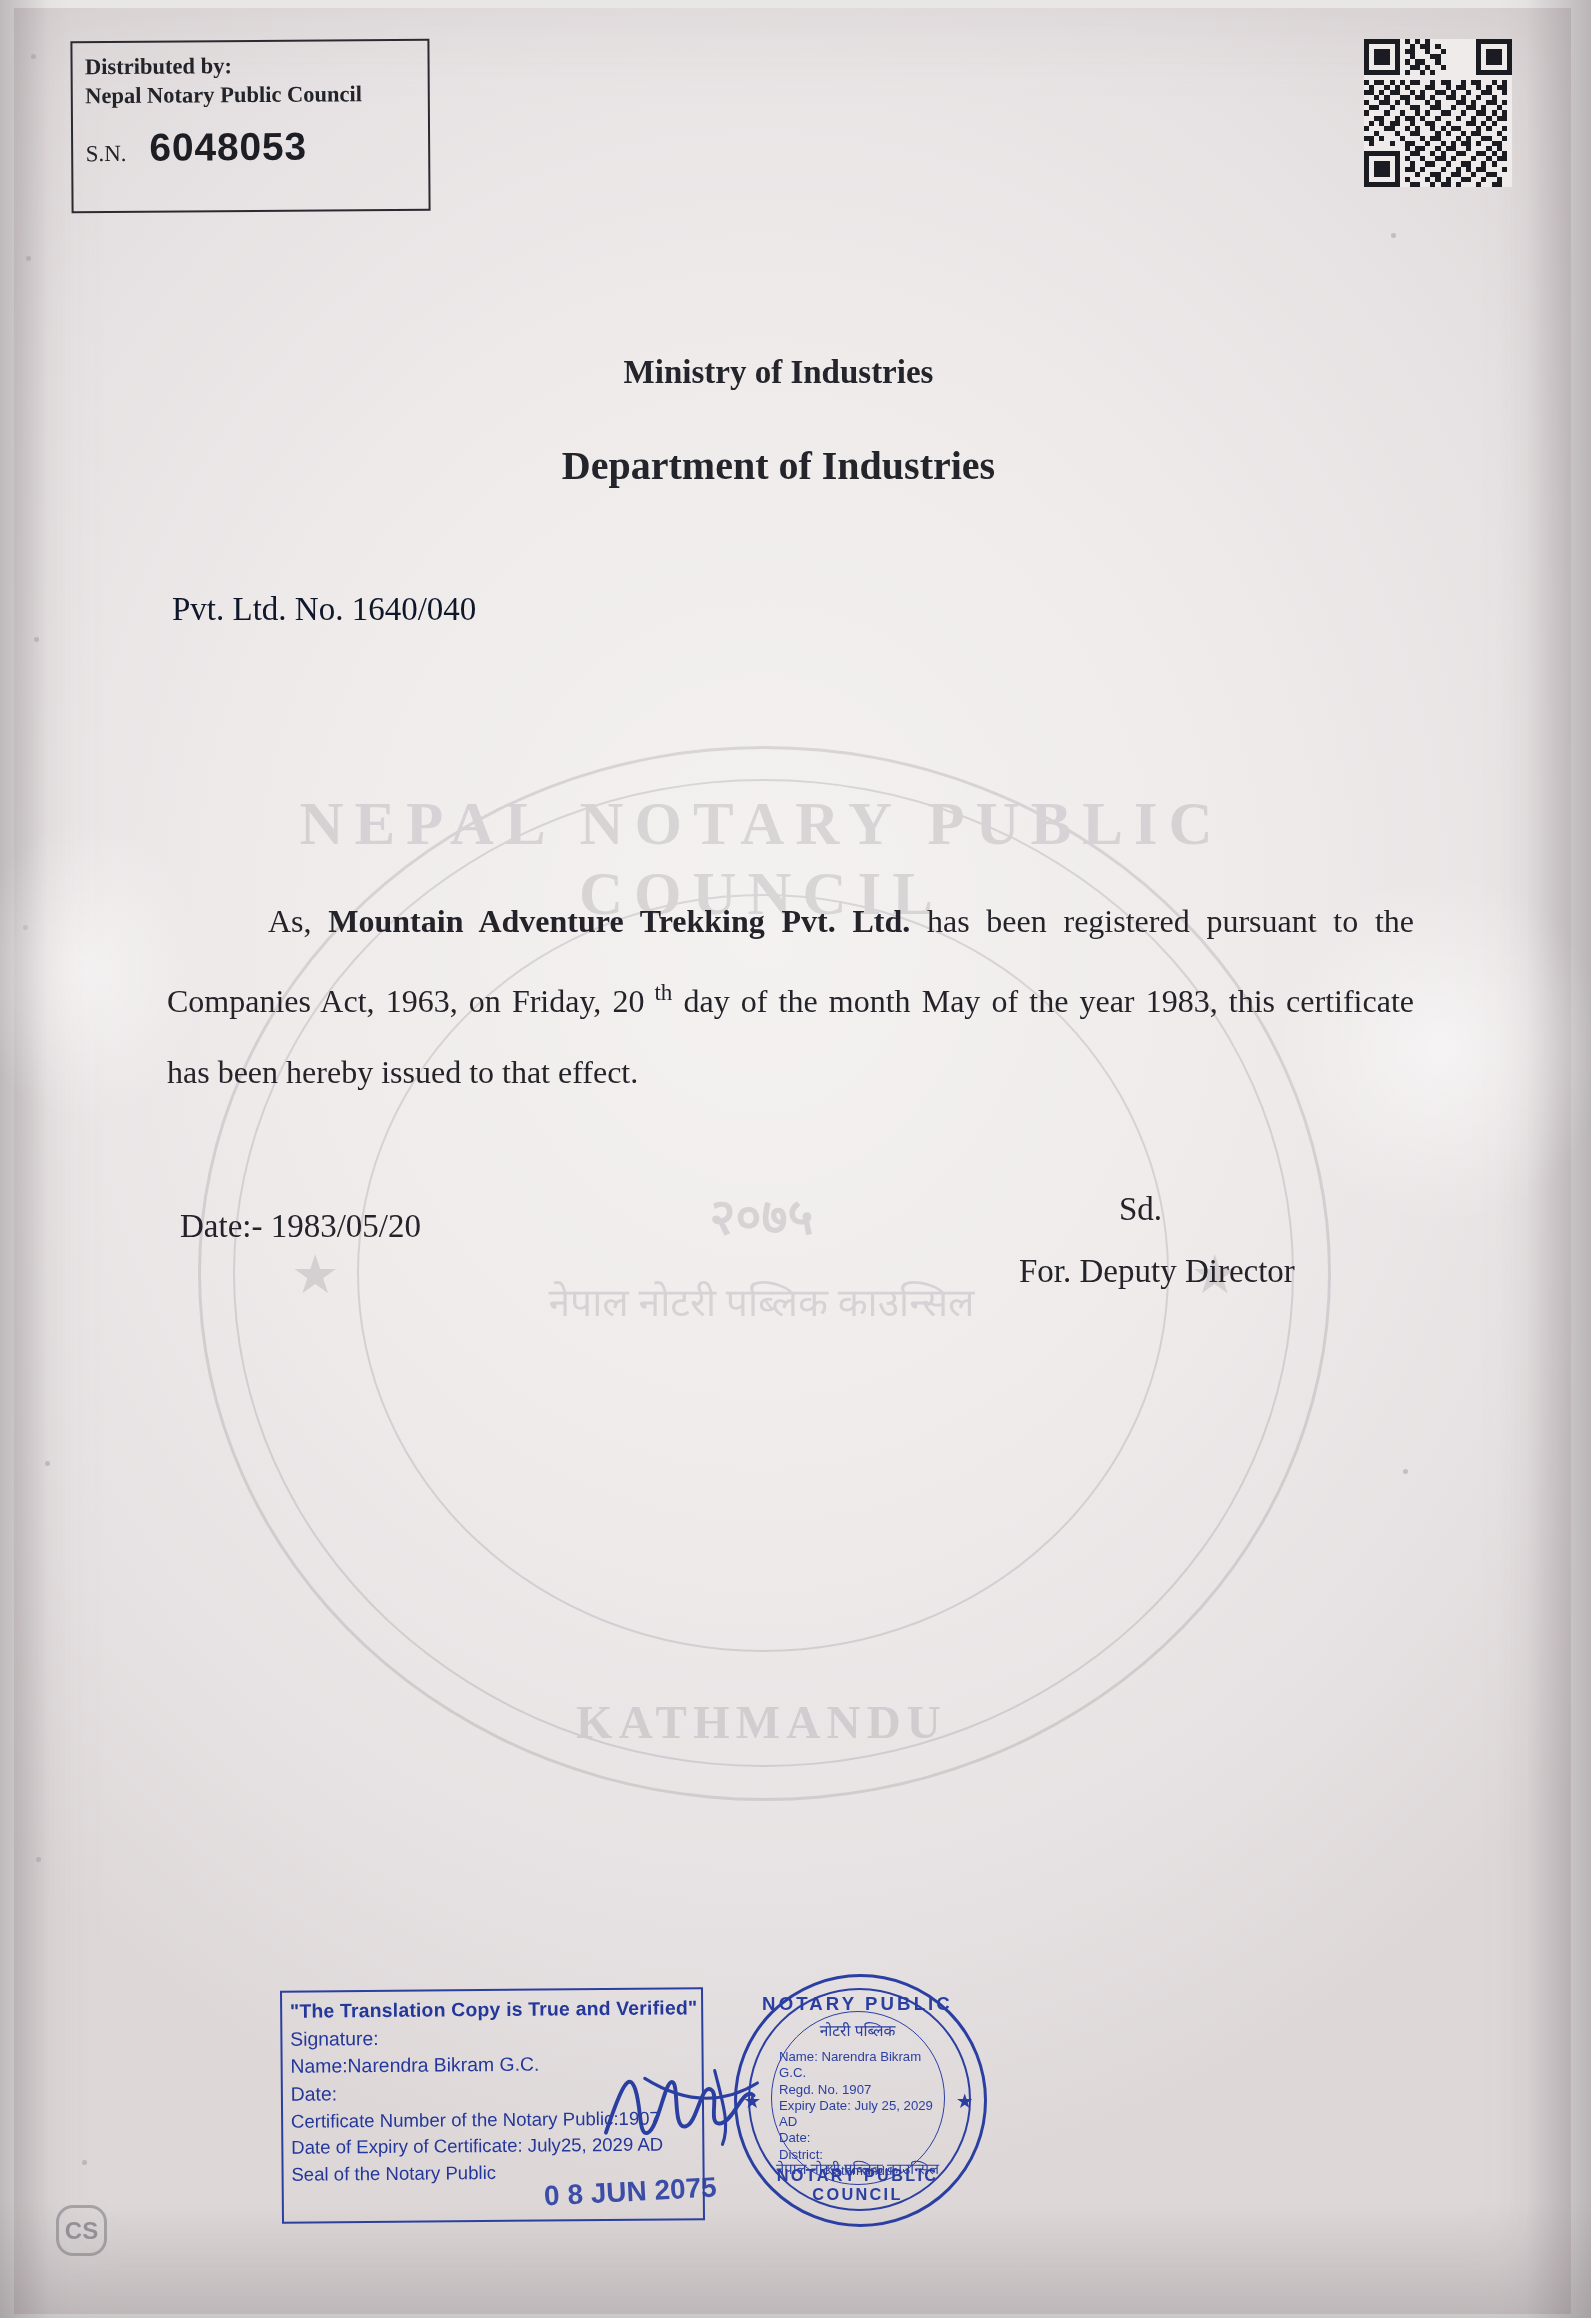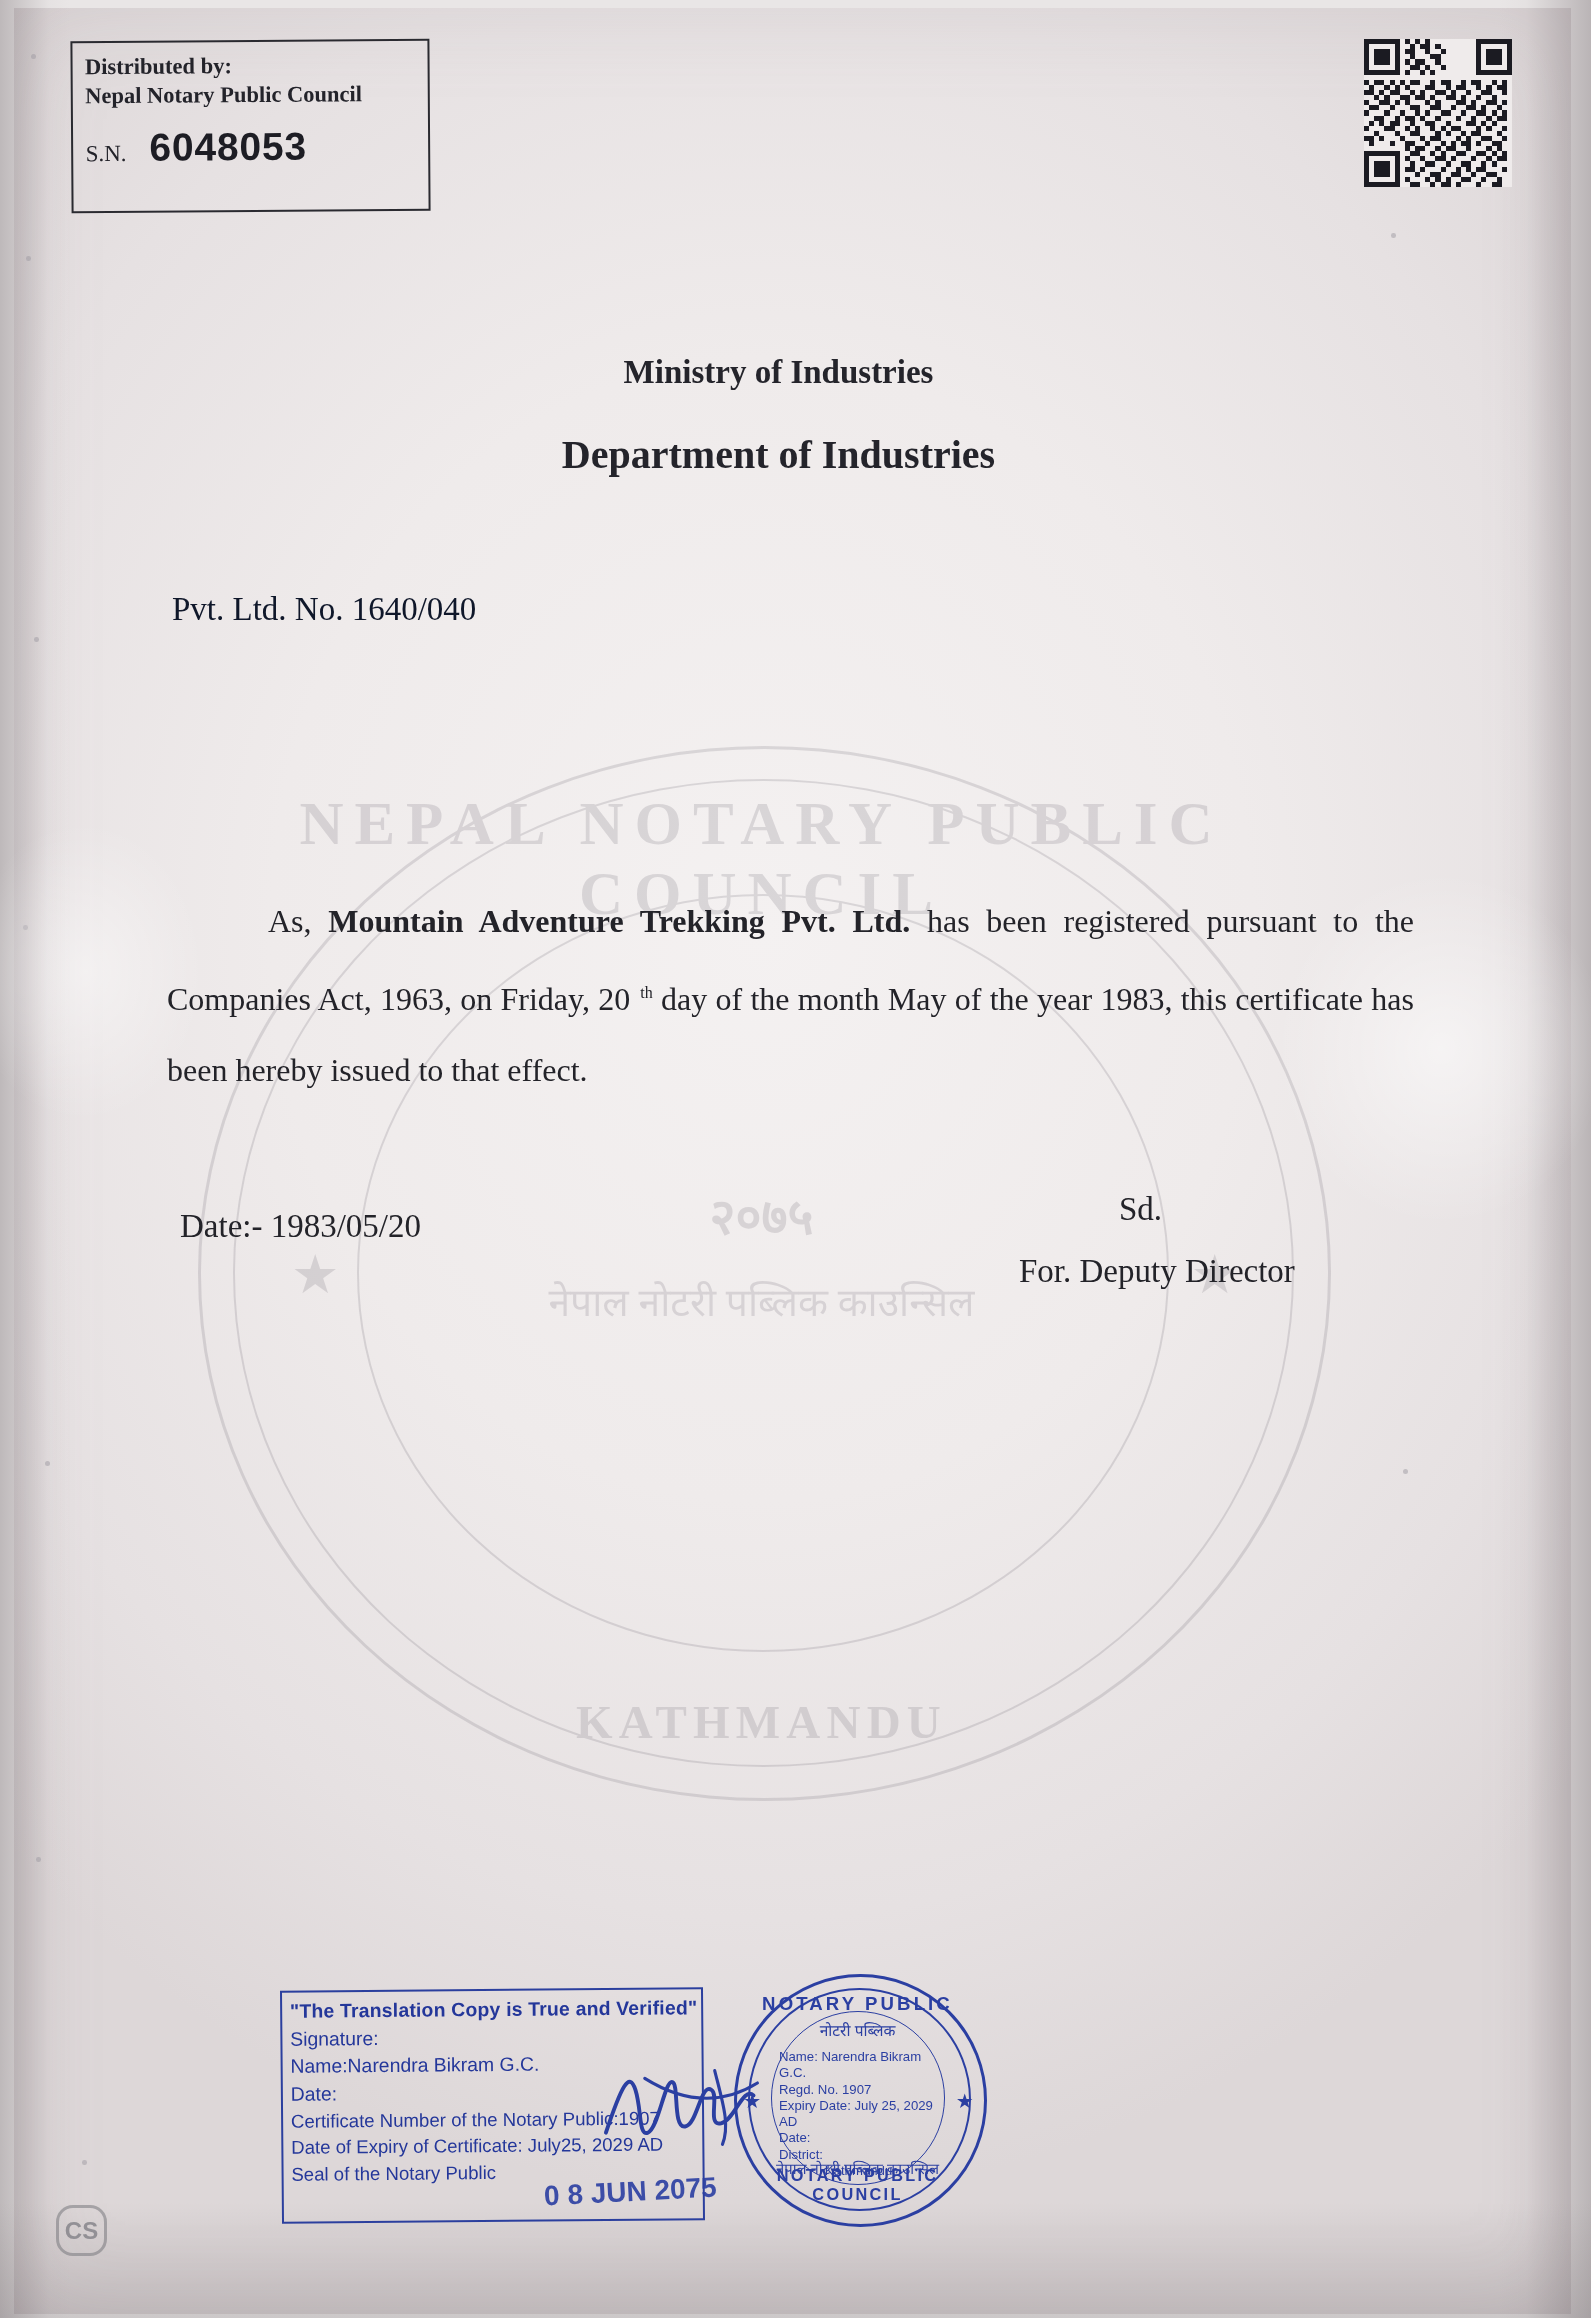--- a/index.html
+++ b/index.html
@@ -114,21 +114,21 @@
   
   .hdr {
     position: absolute;
     left: 0;
     width: 1557px;
     text-align: center;
     color: #24242b;
   }
   .hdr-gov  { top: 276px; font-size: 33px; letter-spacing: 0.3px; }
   .hdr-min  { top: 354px; font-size: 33px; font-weight: bold; }
-  .hdr-dept { top: 431px; font-size: 40px; font-weight: bold; }
+  .hdr-dept { top: 442px; font-size: 40px; font-weight: bold; }
 
   .pvtno {
     position: absolute;
     left: 172px;
     top: 591px;
     font-size: 33px;
     color: #0f172a;
   }
   .cert-title {
     position: absolute;
@@ -151,21 +151,21 @@
     left: 167px;
     top: 886px;
     width: 1247px;
     font-size: 32px;
     line-height: 71px;
     color: #232329;
     text-align: justify;
     text-indent: 101px;
   }
   .body-para b { font-weight: bold; }
-  .body-para sup { font-size: 16px; vertical-align: super; margin-left: 10px; }
+  .body-para sup { font-size: 23px; vertical-align: super; margin-left: 10px; }
 
   .date-line {
     position: absolute;
     left: 180px;
     top: 1208px;
     font-size: 33px;
     color: #232329;
   }
   .sd-line {
     position: absolute;

